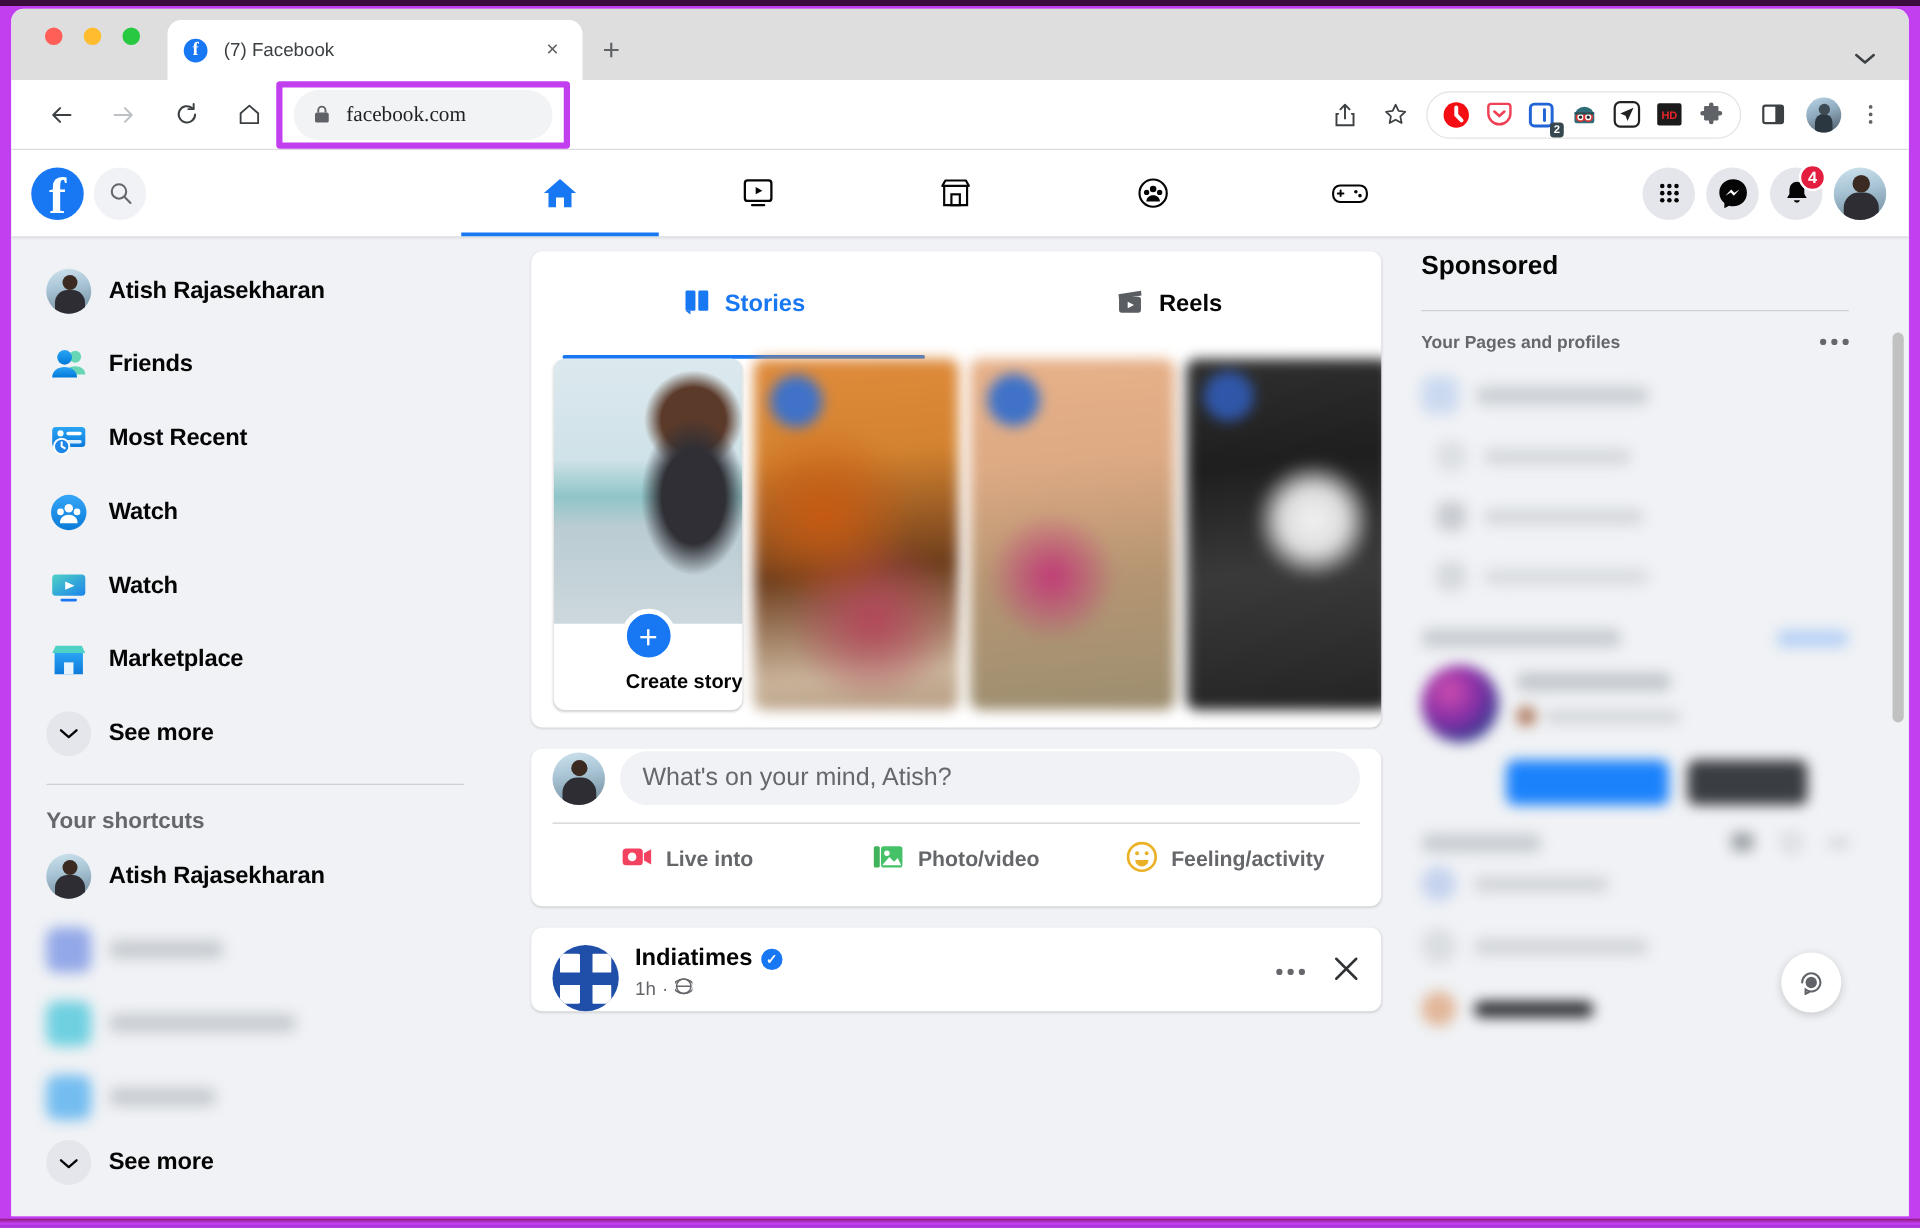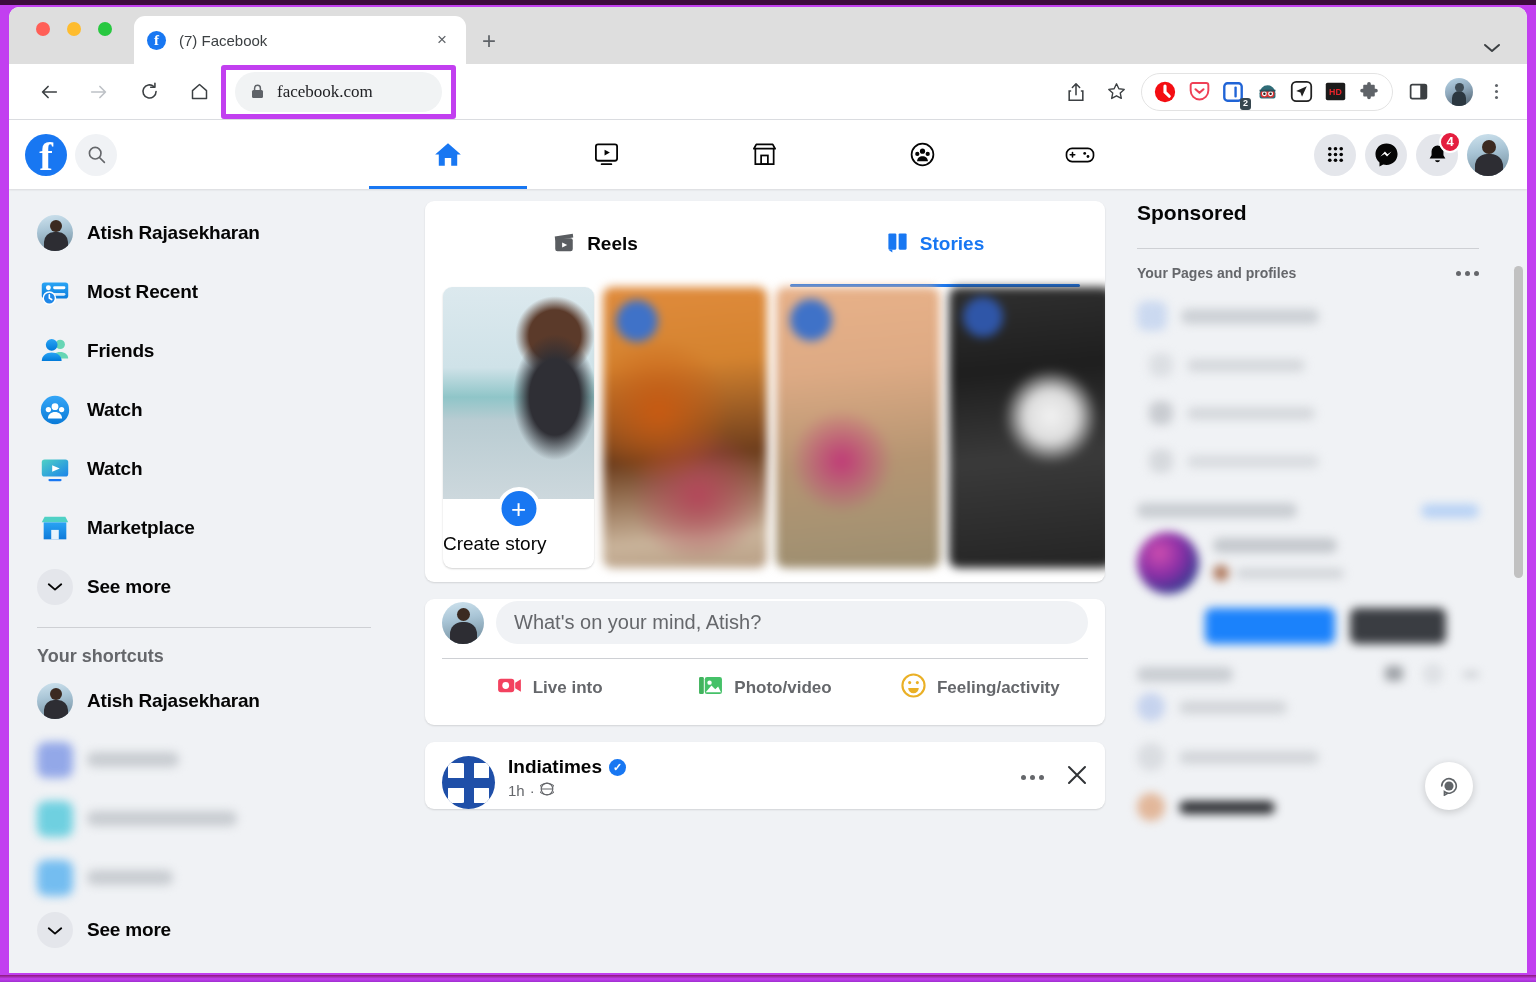--- a/index.html
+++ b/index.html
@@ -244,22 +244,22 @@
       radial-gradient(circle at 74% 23%, #5b3a2a 0%, #5b3a2a 13%, rgba(91,58,42,0) 20%),
       linear-gradient(180deg,#dce9ee 0%, #cfe2e8 38%, #8fc5c8 52%, #b9ccd2 63%, #cdd8dd 100%);
   }
   #create-story .plusbtn {
     position: absolute; left: 50%; top: 200px; transform: translateX(-50%);
     width: 43px; height: 43px; border-radius: 50%; background: #1877f2;
     border: 4px solid #fff; display: flex; align-items: center; justify-content: center;
     color: #fff; font-size: 26px; line-height: 1; font-weight: 300;
   }
   #create-story .cslabel {
-    position: absolute; bottom: 13px; left: 0; right: 0; text-align: left;
-    font-size: 19px; font-weight: normal; color: #050505;
+    position: absolute; bottom: 13px; left: 0; right: 0; text-align: right;
+    font-size: 16px; font-weight: bold; color: #050505;
   }
   .story-thumb { width: 164px; border-radius: 9px; flex: none; position: relative; overflow: hidden; }
 
   
   #composer { margin-top: 17px; padding: 2px 17px 9px 17px; }
   #composer-top { display: flex; align-items: center; }
   #composer-avatar {
     width: 42px; height: 42px; border-radius: 50%; flex: none; overflow: hidden; position: relative;
     background: linear-gradient(170deg,#cfe3ee 0%, #a9c5d6 40%, #6e8999 100%);
   }
@@ -563,20 +563,38 @@
 
     <div id="cols">
 
       <div id="leftcol">
         <div class="side-item">
           <div class="side-avatar">
                 <div class="head"></div>
                 <div class="body"></div>
               </div>
           <div class="side-label">Atish Rajasekharan</div>
+        </div>
+
+        <div class="side-item">
+          <div class="side-ico">
+            <svg viewBox="0 0 36 36" width="34" height="34">
+              <circle cx="23.5" cy="11" r="5" fill="#67d6b5"></circle>
+                  <path d="M15 26 c0 -4.4 3.8 -7 8.5 -7 s8.5 2.6 8.5 7 Z" fill="#67d6b5"></path>
+              <circle cx="14.5" cy="11.5" r="6.2" fill="url(#fg1)"></circle>
+                  <path d="M4 28.5 c0 -5.5 4.7 -8.8 10.5 -8.8 s10.5 3.3 10.5 8.8 Z" fill="url(#fg1)"></path>
+              <defs>
+                    <linearGradient id="fg1" x1="0" y1="0" x2="0" y2="1">
+                      <stop offset="0" stop-color="#2aa4f4"></stop>
+                      <stop offset="1" stop-color="#007ad9"></stop>
+                    </linearGradient>
+                  </defs>
+            </svg>
+          </div>
+          <div class="side-label">Friends</div>
         </div>
 
         <div class="side-item">
           <div class="side-ico">
             <svg viewBox="0 0 36 36" width="34" height="34">
               <rect x="4" y="8" width="28" height="17" rx="3" fill="url(#mr1)"></rect>
               <circle cx="11" cy="13.5" r="2.6" fill="#fff"></circle>
                   <rect x="16" y="12" width="13" height="3" rx="1.5" fill="#fff"></rect>
               <rect x="7" y="19" width="22" height="3" rx="1.5" fill="#fff" opacity=".85"></rect>
               <circle cx="12" cy="24.5" r="6.5" fill="#1f87e8" stroke="#fff" stroke-width="1.6"></circle>
@@ -588,38 +606,20 @@
                     </linearGradient>
                   </defs>
             </svg>
           </div>
           <div class="side-label">Most Recent</div>
         </div>
 
         <div class="side-item">
           <div class="side-ico">
             <svg viewBox="0 0 36 36" width="34" height="34">
-              <circle cx="23.5" cy="11" r="5" fill="#67d6b5"></circle>
-                  <path d="M15 26 c0 -4.4 3.8 -7 8.5 -7 s8.5 2.6 8.5 7 Z" fill="#67d6b5"></path>
-              <circle cx="14.5" cy="11.5" r="6.2" fill="url(#fg1)"></circle>
-                  <path d="M4 28.5 c0 -5.5 4.7 -8.8 10.5 -8.8 s10.5 3.3 10.5 8.8 Z" fill="url(#fg1)"></path>
-              <defs>
-                    <linearGradient id="fg1" x1="0" y1="0" x2="0" y2="1">
-                      <stop offset="0" stop-color="#2aa4f4"></stop>
-                      <stop offset="1" stop-color="#007ad9"></stop>
-                    </linearGradient>
-                  </defs>
-            </svg>
-          </div>
-          <div class="side-label">Friends</div>
-        </div>
-
-        <div class="side-item">
-          <div class="side-ico">
-            <svg viewBox="0 0 36 36" width="34" height="34">
               <circle cx="18" cy="18" r="15" fill="url(#gr1)"></circle>
               <circle cx="18" cy="14.5" r="3.6" fill="#fff"></circle>
                   <circle cx="11" cy="17.5" r="2.8" fill="#fff"></circle>
                   <circle cx="25" cy="17.5" r="2.8" fill="#fff"></circle>
               <path d="M10.5 27 c0 -4.4 3.4 -7 7.5 -7 s7.5 2.6 7.5 7 Z" fill="#fff"></path>
               <defs>
                     <linearGradient id="gr1" x1="0" y1="0" x2="0" y2="1">
                       <stop offset="0" stop-color="#35a6f7"></stop>
                       <stop offset="1" stop-color="#0a7bd8"></stop>
                     </linearGradient>
@@ -704,39 +704,39 @@
                 </svg>
           </div>
           <div class="side-label">See more</div>
         </div>
       </div>
 
       <div id="centercol">
 
         <div class="card" id="stories-card">
           <div id="story-tabs">
+            <div class="story-tab active">
+              <span>
+                <svg viewBox="0 0 24 24" width="23" height="24">
+                      <rect x="2.5" y="3" width="8.3" height="17" rx="1.2" fill="#1877f2"></rect>
+                      <rect x="13.2" y="3" width="8.3" height="17" rx="1.2" fill="#1877f2"></rect>
+                      <path d="M2.5 20 L6.6 20 L6.6 23 Z" fill="#1877f2"></path>
+                    </svg>
+              </span>
+              <span>Stories</span>
+            </div>
             <div class="story-tab inactive">
               <span>
                 <svg viewBox="0 0 26 26" width="24" height="24">
                       <path d="M3 7 L22.5 4 L23 8 L3.5 11 Z" fill="#5a5d61"></path>
                       <rect x="3.5" y="9" width="19" height="14" rx="2.4" fill="#5a5d61"></rect>
                       <path d="M11 13.5 L16.5 16.3 L11 19 Z" fill="#fff"></path>
                     </svg>
               </span>
               <span>Reels</span>
-            </div>
-            <div class="story-tab active">
-              <span>
-                <svg viewBox="0 0 24 24" width="23" height="24">
-                      <rect x="2.5" y="3" width="8.3" height="17" rx="1.2" fill="#1877f2"></rect>
-                      <rect x="13.2" y="3" width="8.3" height="17" rx="1.2" fill="#1877f2"></rect>
-                      <path d="M2.5 20 L6.6 20 L6.6 23 Z" fill="#1877f2"></path>
-                    </svg>
-              </span>
-              <span>Stories</span>
             </div>
           </div>
 
           <div id="story-row">
             <div id="create-story">
               <div class="photo"></div>
               <div class="plusbtn">+</div>
               <div class="cslabel">Create story</div>
             </div>
 

